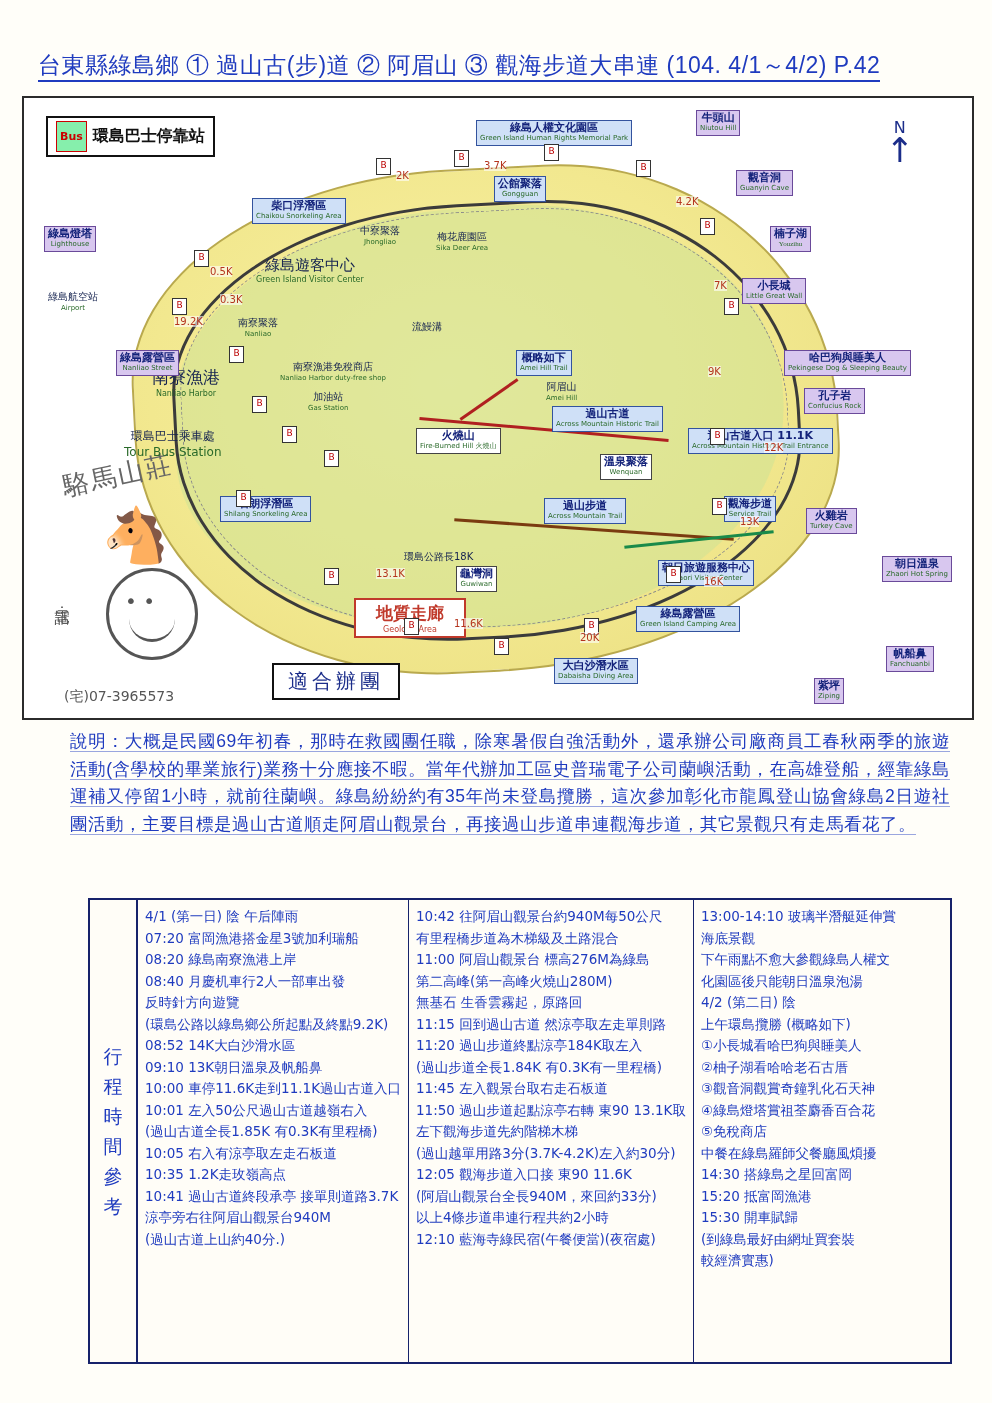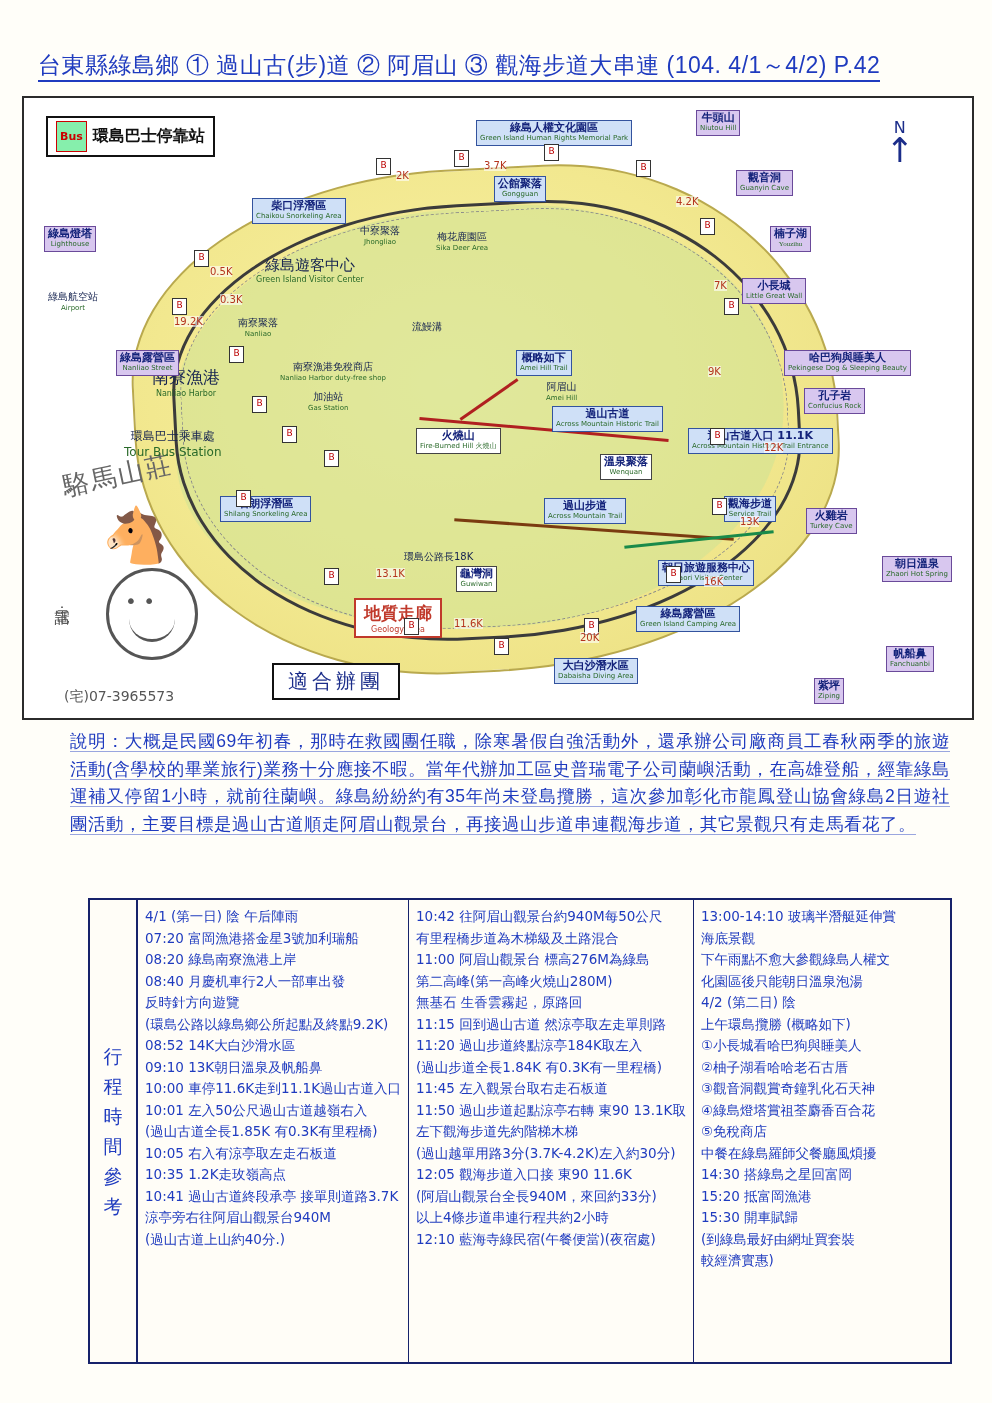--- a/index.html
+++ b/index.html
@@ -156,21 +156,21 @@
   #stamp .phone{
     position:absolute;left:-4px;top:140px;font-size:15px;color:#555;
     writing-mode:vertical-rl;
   }
   #stamp .phone2{position:absolute;left:8px;top:230px;font-size:14px;color:#555;}
   #stamp .name{position:absolute;left:44px;top:258px;font-size:19px;color:#444;}
 
   
   #geology{
     position:absolute;left:330px;top:500px;border:2px solid #c0392b;background:#fff;
-    padding:2px 8px;text-align:center;
+    padding:2px 20px;text-align:center;
   }
   #geology .zh{font-size:17px;color:#c0392b;font-weight:bold;}
   #geology .en{font-size:8px;color:#c0392b;}
   #suitable{
     position:absolute;left:248px;top:565px;border:2px solid #111;background:#fff;
     padding:3px 14px;font-size:20px;color:#1b2d8a;letter-spacing:4px;
   }
   #tourbus{
     position:absolute;left:100px;top:330px;font-size:12px;color:#14224f;text-align:center;
   }

